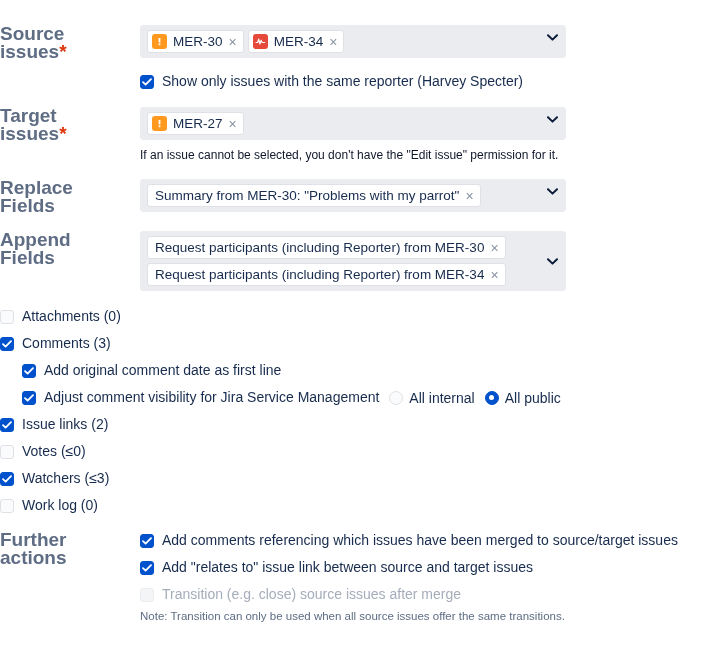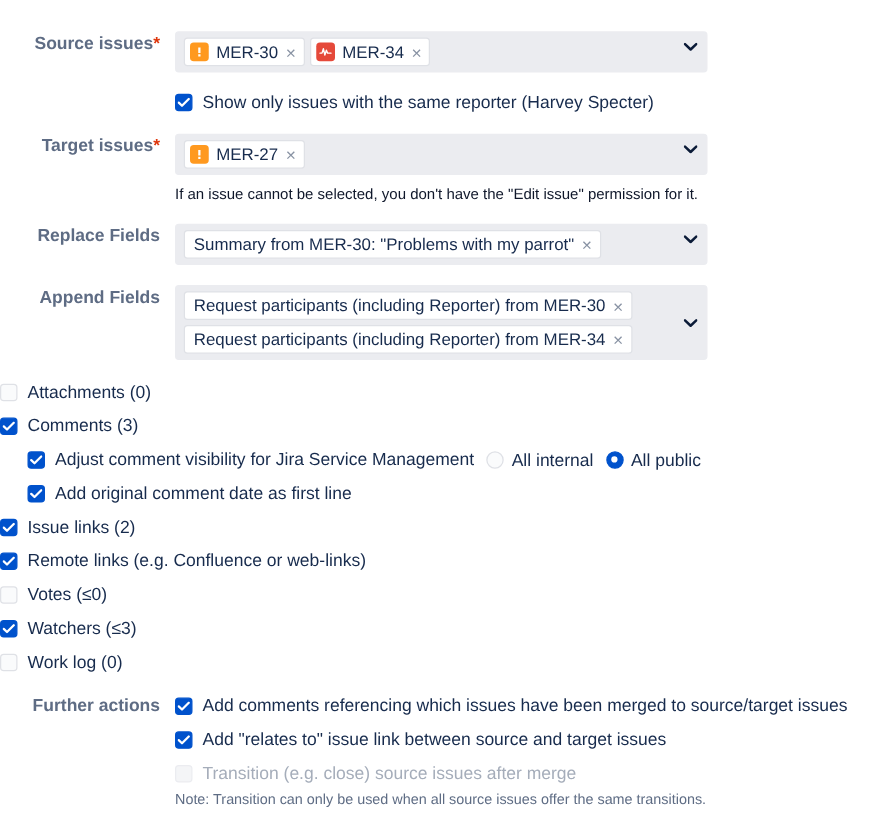--- a/index.html
+++ b/index.html
@@ -4,23 +4,23 @@
 <style>
   html,body{margin:0;padding:0;}
   body{
     width:715px;height:653px;background:#ffffff;
     font-family:"Liberation Sans", sans-serif;
     font-size:14px;color:#172B4D;overflow:hidden;
   }
   .form{padding:0;}
   .row{display:flex;align-items:flex-start;margin-bottom:0;}
   .label{
-    width:140px;flex:0 0 140px;text-align:right;
+    width:140px;flex:0 0 140px;text-align:left;
     padding-right:12px;box-sizing:border-box;
-    color:#5E6C84;font-weight:600;font-size:14px;
+    color:#5E6C84;font-weight:600;font-size:19px;
     line-height:18px;
   }
   .label .req{color:#DE350B;font-weight:600;}
   .field{flex:1;min-width:0;}
 
   
   .select{
     background:#EBECF0;border:1px solid #EBECF0;border-radius:3px;
     display:flex;align-items:flex-start;justify-content:space-between;
     padding:4px 6px;min-height:24px;box-sizing:border-box;
@@ -231,57 +231,49 @@
         </span>
         <span class="cbtext">Comments (3)</span>
       </div>
 
       <div class="cbrow indent">
         <span class="cb on">
           <svg width="10" height="8" viewBox="0 0 10 8">
               <path d="M1 4.1 L3.6 6.6 L9 1.2" fill="none" stroke="#fff" stroke-width="1.8" stroke-linecap="round" stroke-linejoin="round"></path>
             </svg>
         </span>
+        <span class="cbtext">Add original comment date as first line</span>
+      </div>
+
+      <div class="cbrow indent">
+        <span class="cb on">
+          <svg width="10" height="8" viewBox="0 0 10 8">
+              <path d="M1 4.1 L3.6 6.6 L9 1.2" fill="none" stroke="#fff" stroke-width="1.8" stroke-linecap="round" stroke-linejoin="round"></path>
+            </svg>
+        </span>
         <span class="cbtext">Adjust comment visibility for Jira Service Management</span>
         <span class="radiogrp">
           <span class="radio off"></span>
           <span class="rlabel">All internal</span>
           <span class="radio on">
               <span class="dot"></span>
             </span>
           <span class="rlabel">All public</span>
         </span>
       </div>
 
-      <div class="cbrow indent">
-        <span class="cb on">
-          <svg width="10" height="8" viewBox="0 0 10 8">
-              <path d="M1 4.1 L3.6 6.6 L9 1.2" fill="none" stroke="#fff" stroke-width="1.8" stroke-linecap="round" stroke-linejoin="round"></path>
-            </svg>
-        </span>
-        <span class="cbtext">Add original comment date as first line</span>
-      </div>
-
       <div class="cbrow">
         <span class="cb on">
           <svg width="10" height="8" viewBox="0 0 10 8">
               <path d="M1 4.1 L3.6 6.6 L9 1.2" fill="none" stroke="#fff" stroke-width="1.8" stroke-linecap="round" stroke-linejoin="round"></path>
             </svg>
         </span>
         <span class="cbtext">Issue links (2)</span>
       </div>
 
-      <div class="cbrow">
-        <span class="cb on">
-          <svg width="10" height="8" viewBox="0 0 10 8">
-              <path d="M1 4.1 L3.6 6.6 L9 1.2" fill="none" stroke="#fff" stroke-width="1.8" stroke-linecap="round" stroke-linejoin="round"></path>
-            </svg>
-        </span>
-        <span class="cbtext">Remote links (e.g. Confluence or web-links)</span>
-      </div>
 
       <div class="cbrow">
         <span class="cb off"></span>
         <span class="cbtext">Votes (≤0)</span>
       </div>
 
       <div class="cbrow">
         <span class="cb on">
           <svg width="10" height="8" viewBox="0 0 10 8">
               <path d="M1 4.1 L3.6 6.6 L9 1.2" fill="none" stroke="#fff" stroke-width="1.8" stroke-linecap="round" stroke-linejoin="round"></path>

